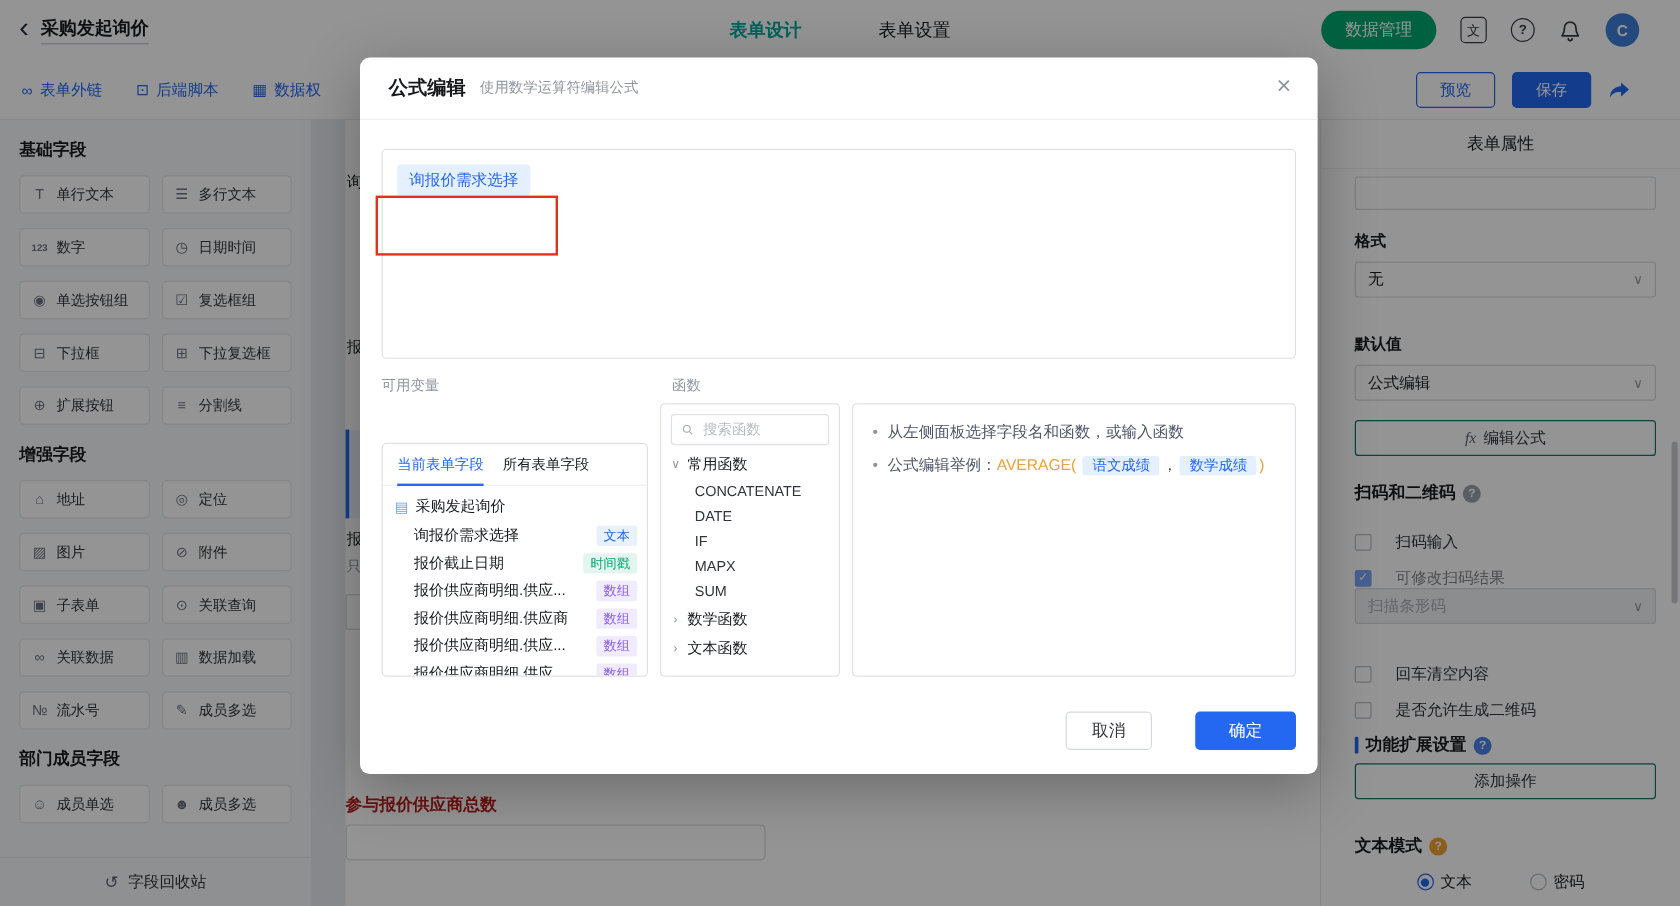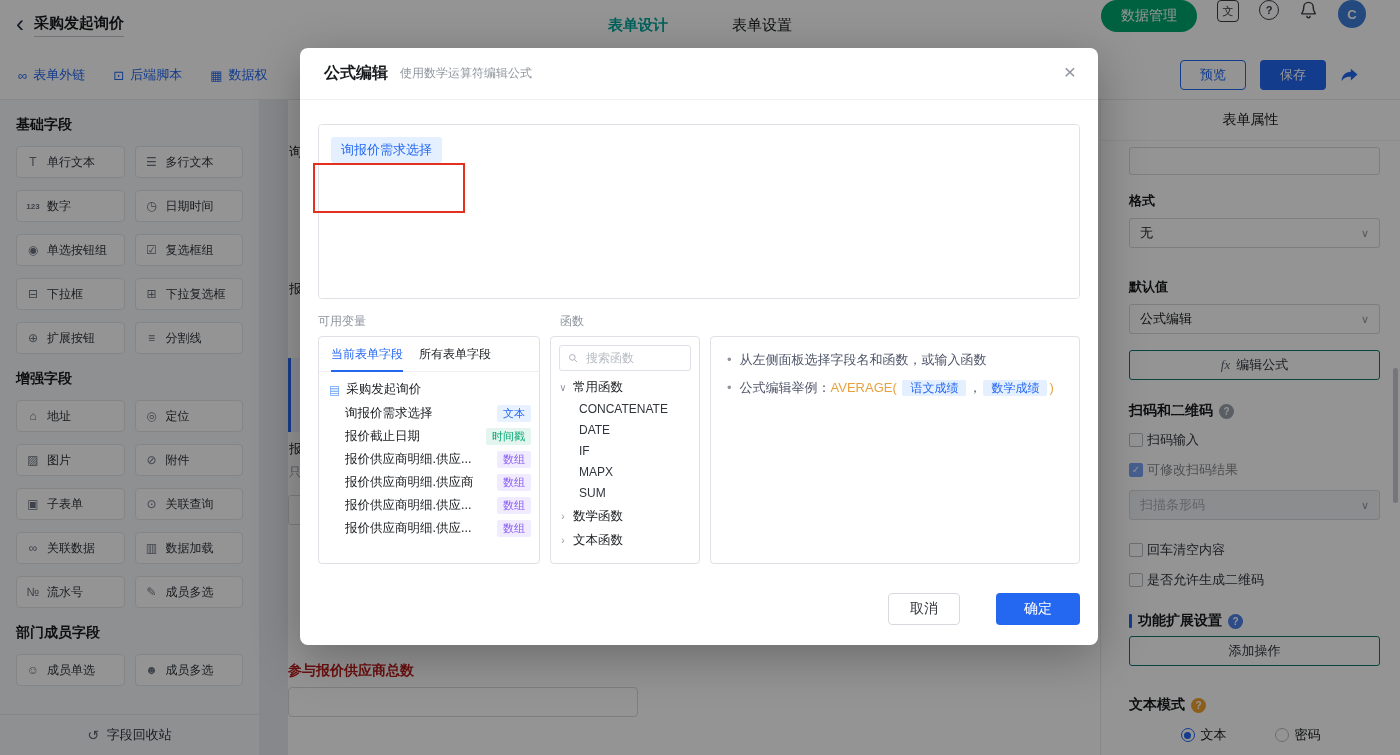--- a/index.html
+++ b/index.html
@@ -7,21 +7,21 @@
   .app{position:absolute;inset:0;}
 
   
   .topbar{position:absolute;left:0;top:0;width:100%;height:50px;background:#fff;}
   .tb-left{position:absolute;left:16px;top:0;height:50px;display:flex;align-items:center;gap:10px;}
   .back{font-size:24px;color:#22304A;line-height:1;margin-top:-3px;cursor:pointer;}
   .form-title{font-size:15px;font-weight:600;color:#171A1D;border-bottom:1px solid #C2C6CD;padding-bottom:3px;}
   .tb-center{position:absolute;left:0;right:0;top:0;height:50px;display:flex;align-items:center;justify-content:center;gap:64px;}
   .tb-tab{font-size:15px;color:#171A1D;cursor:pointer;}
   .tb-tab.active{color:#00A99D;font-weight:600;}
-  .tb-right{position:absolute;right:34px;top:0;height:50px;display:flex;align-items:flex-start;gap:20px;}
+  .tb-right{position:absolute;right:34px;top:0;height:50px;display:flex;align-items:center;gap:20px;}
   .dm-btn{height:32px;padding:0 20px;border-radius:16px;background:#00A870;color:#fff;font-size:14px;
     display:flex;align-items:center;cursor:pointer;}
   .translate{width:20px;height:20px;border:1.5px solid #383C43;border-radius:4px;font-size:11px;
     display:flex;align-items:center;justify-content:center;color:#383C43;}
   .help-c{width:18px;height:18px;border:1.5px solid #383C43;border-radius:50%;font-size:11px;font-weight:700;
     display:flex;align-items:center;justify-content:center;color:#383C43;}
   .avatar{width:28px;height:28px;border-radius:50%;background:#3D7FDB;color:#fff;font-size:13px;font-weight:600;
     display:flex;align-items:center;justify-content:center;}
 
   
@@ -76,21 +76,21 @@
   .sel.disabled{background:#F2F3F5;color:#A8ADB5;cursor:default;}
   .ghost-btn{height:30px;border:1px solid #0f766e;border-radius:3px;background:#fff;display:flex;align-items:center;
     justify-content:center;gap:6px;font-size:13px;color:#30343B;cursor:pointer;}
   .fx{font-style:italic;color:#5E6572;font-family:"Liberation Serif","DejaVu Serif",serif;}
   .sec-head{display:flex;align-items:center;gap:6px;font-size:14px;font-weight:700;color:#171A1D;}
   .qmark{width:15px;height:15px;border-radius:50%;background:#99A0AC;color:#fff;font-size:10px;font-weight:700;
     display:flex;align-items:center;justify-content:center;flex:none;}
   .qmark.blue{background:#4E81E8;}
   .qmark.orange{background:#F0A32F;}
   .bluebar{width:3px;height:14px;background:#2468F2;border-radius:1px;}
-  .cbrow{display:flex;align-items:center;gap:4px;font-size:13px;color:#30343B;cursor:pointer;}
+  .cbrow{display:flex;align-items:center;gap:20px;font-size:13px;color:#30343B;cursor:pointer;margin-top:12px;}
   .cb{width:14px;height:14px;border:1px solid #B8BDC4;border-radius:2px;background:#fff;box-sizing:border-box;flex:none;}
   .cb.checked{background:#2468F2;border-color:#2468F2;color:#fff;font-size:10px;line-height:12px;text-align:center;}
   .muted{opacity:.6;}
   .radio-row{display:flex;justify-content:center;gap:48px;}
   .radio-item{display:flex;align-items:center;gap:6px;font-size:13px;color:#171A1D;cursor:pointer;}
   .radio{width:14px;height:14px;border:1px solid #B8BDC4;border-radius:50%;box-sizing:border-box;
     display:flex;align-items:center;justify-content:center;flex:none;}
   .radio.on{border-color:#2468F2;}
   .radio.on i{width:7px;height:7px;border-radius:50%;background:#2468F2;}
   .rp-scroll{position:absolute;right:2px;top:268px;width:5px;height:135px;border-radius:3px;background:#C9CCD1;}
@@ -105,21 +105,21 @@
   .m-close{position:absolute;right:22px;top:13px;font-size:21px;color:#8F959E;cursor:pointer;line-height:1;}
   .m-body{position:absolute;top:52px;left:0;right:0;bottom:0;padding:24px 18px 0;box-sizing:border-box;}
   .fx-box{border:1px solid #DFE1E6;border-radius:4px;overflow:hidden;}
   .fx-head{height:38px;background:#E9F3FF;display:flex;align-items:center;gap:6px;padding:0 12px;font-size:13px;color:#171A1D;}
   .fx-body{height:149px;background:#fff;padding:12px;box-sizing:content-box;}
   .tag-blue{display:inline-block;background:#E4EFFF;color:#2468F2;font-size:13px;padding:4px 10px;border-radius:3px;cursor:pointer;}
   .red-box{position:absolute;left:13px;top:115px;width:148px;height:46px;border:2px solid #E3301F;z-index:10;pointer-events:none;}
   .pl-row{display:flex;margin:14px 0 6px;font-size:12px;color:#8F959E;}
   .pl-row .pl1{width:242px;}
   .panels{display:flex;gap:10px;height:228px;}
-  .var-panel{width:222px;border:1px solid #DFE1E6;border-radius:4px;box-sizing:border-box;overflow:hidden;flex:none;}
+  .var-panel{width:222px;border:1px solid #DFE1E6;border-radius:4px;box-sizing:border-box;overflow:hidden;flex:none;margin-top:33px;}
   .vp-tabs{height:34px;display:flex;gap:16px;padding:0 12px;border-bottom:1px solid #EFF0F2;align-items:center;}
   .vp-tab{font-size:12px;color:#171A1D;height:100%;display:flex;align-items:center;position:relative;cursor:pointer;white-space:nowrap;}
   .vp-tab.active{color:#2468F2;}
   .vp-tab.active::after{content:"";position:absolute;bottom:-1px;left:0;width:100%;height:2px;background:#2468F2;}
   .vtree{padding:5px 0;}
   .vroot{display:flex;gap:6px;align-items:center;padding:4px 10px;font-size:12.5px;color:#171A1D;}
   .vdoc{color:#6AA1F7;font-size:12px;}
   .vrow{display:flex;justify-content:space-between;align-items:center;padding:3px 8px 3px 26px;font-size:12.5px;color:#171A1D;cursor:pointer;}
   .vname{white-space:nowrap;overflow:hidden;max-width:128px;}
   .vtag{font-size:11px;padding:1px 6px;border-radius:2px;flex:none;}

